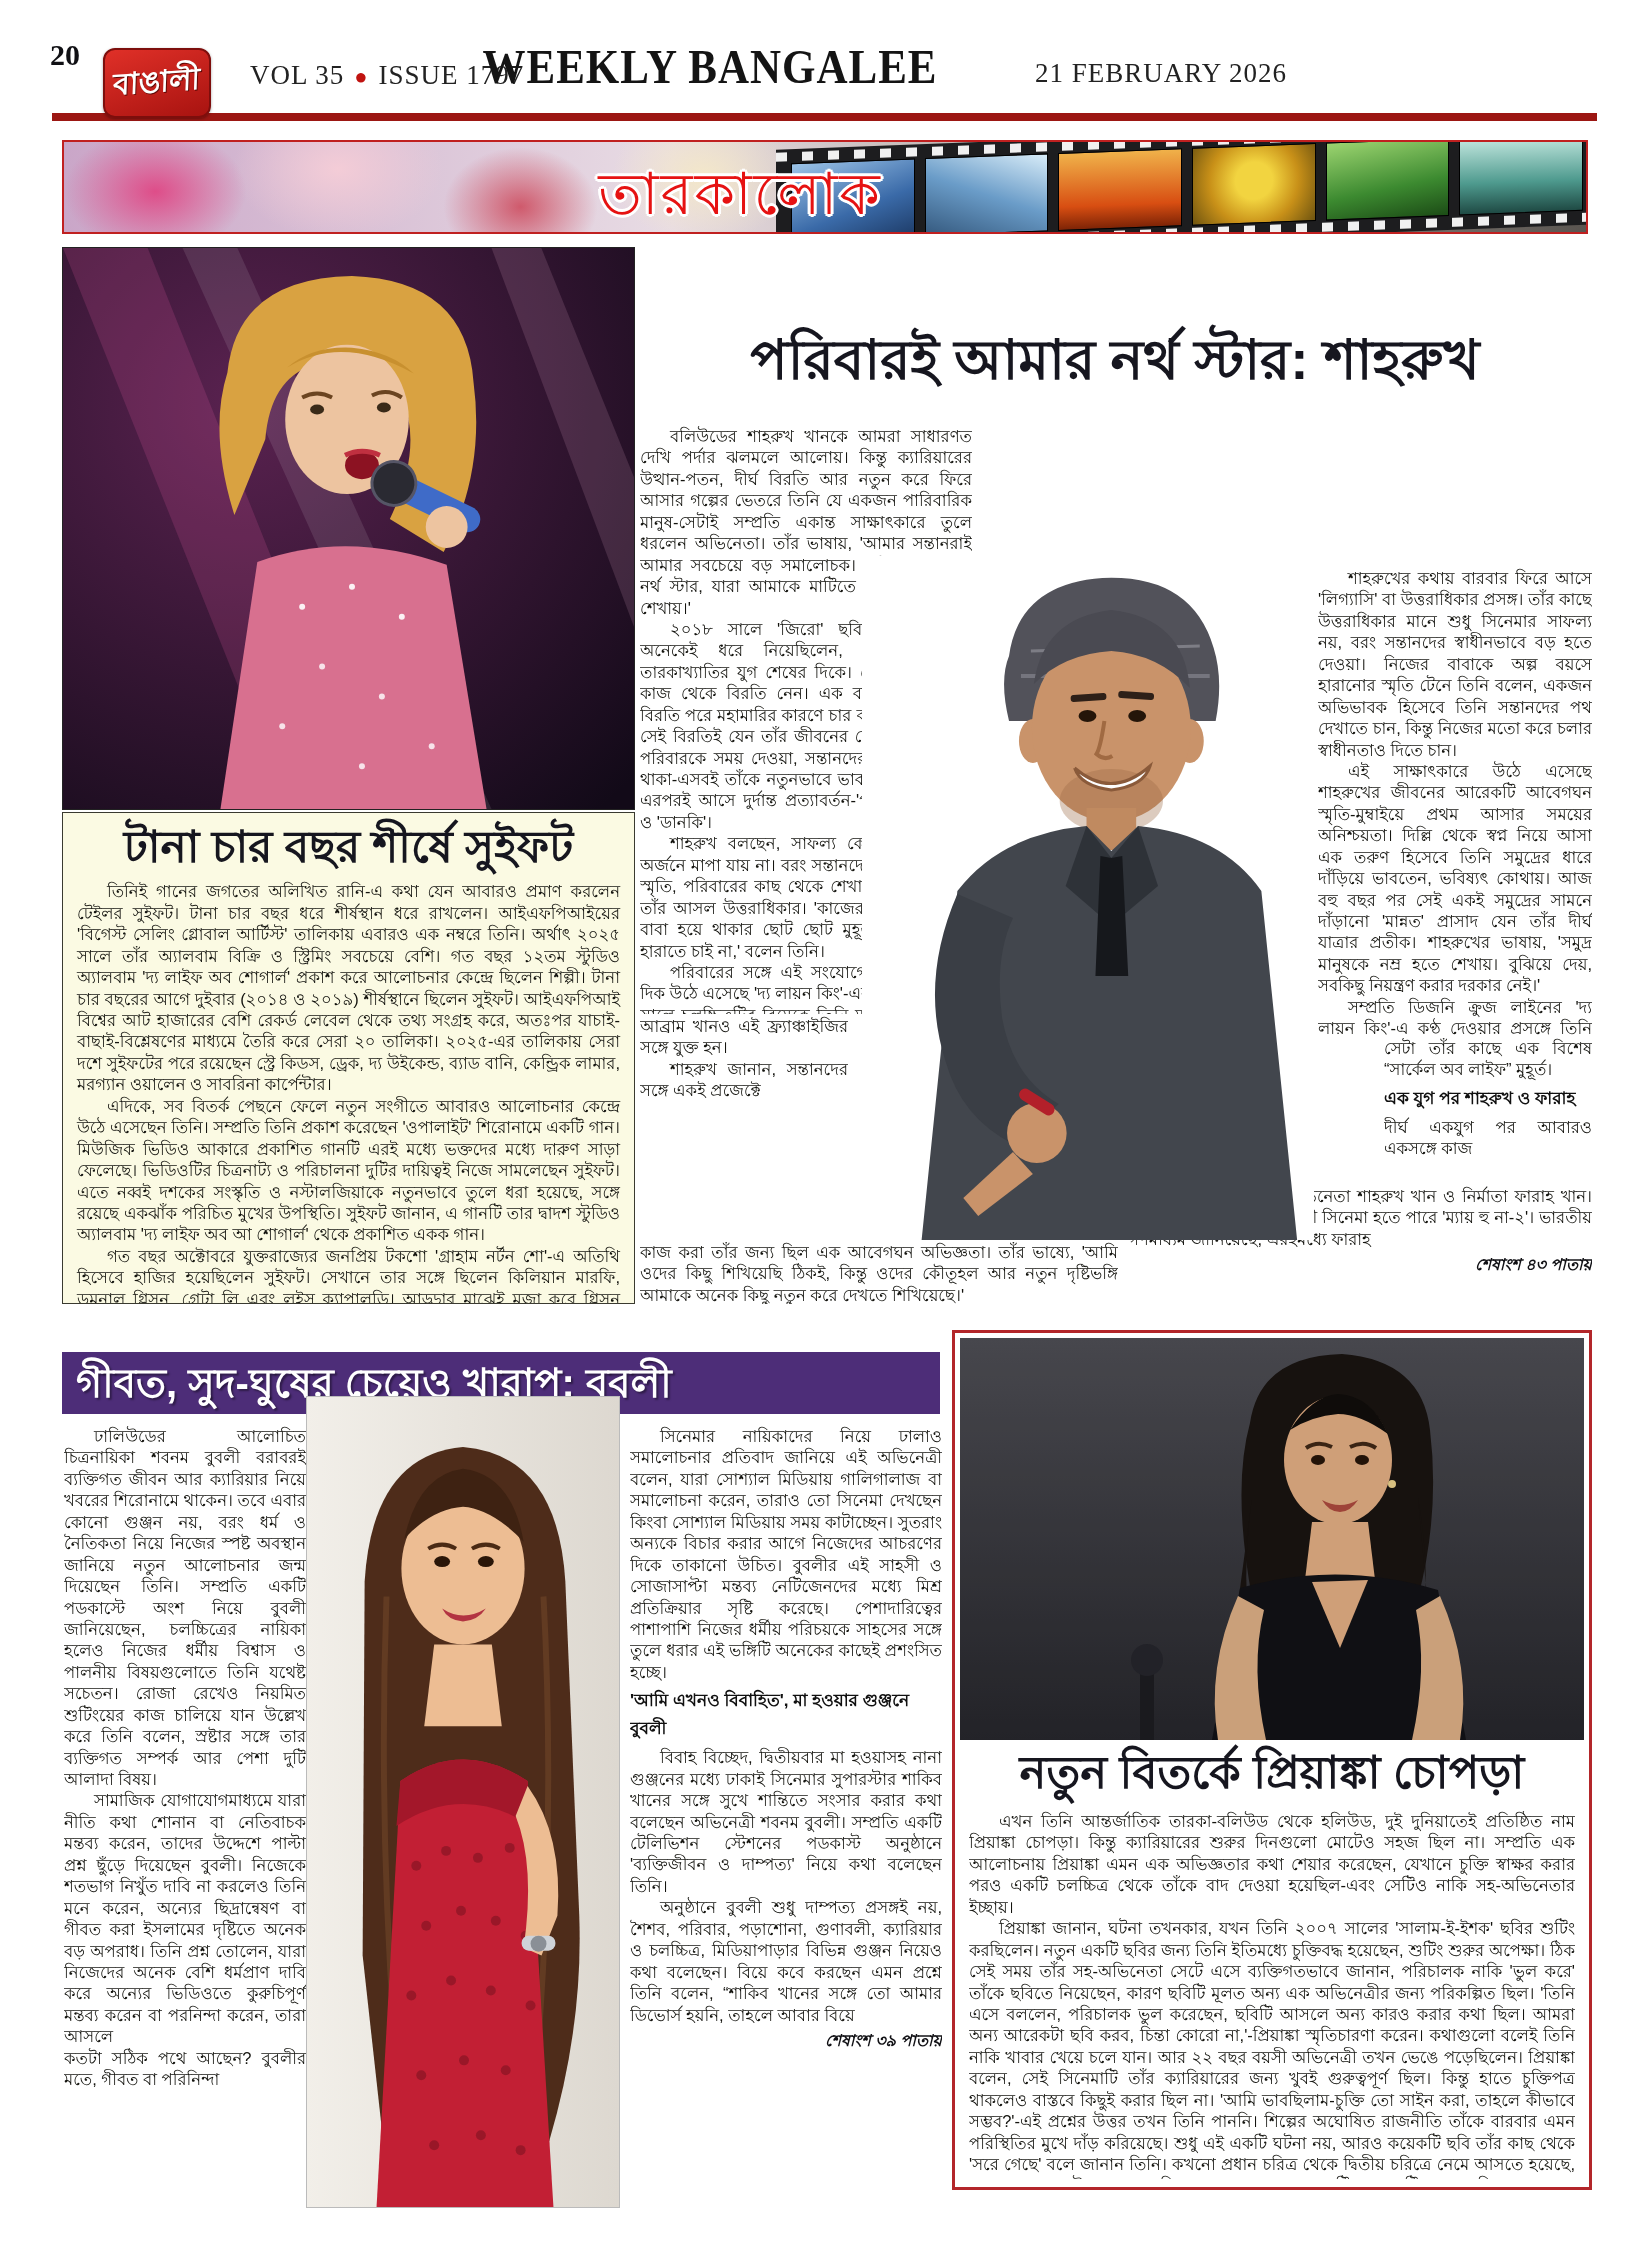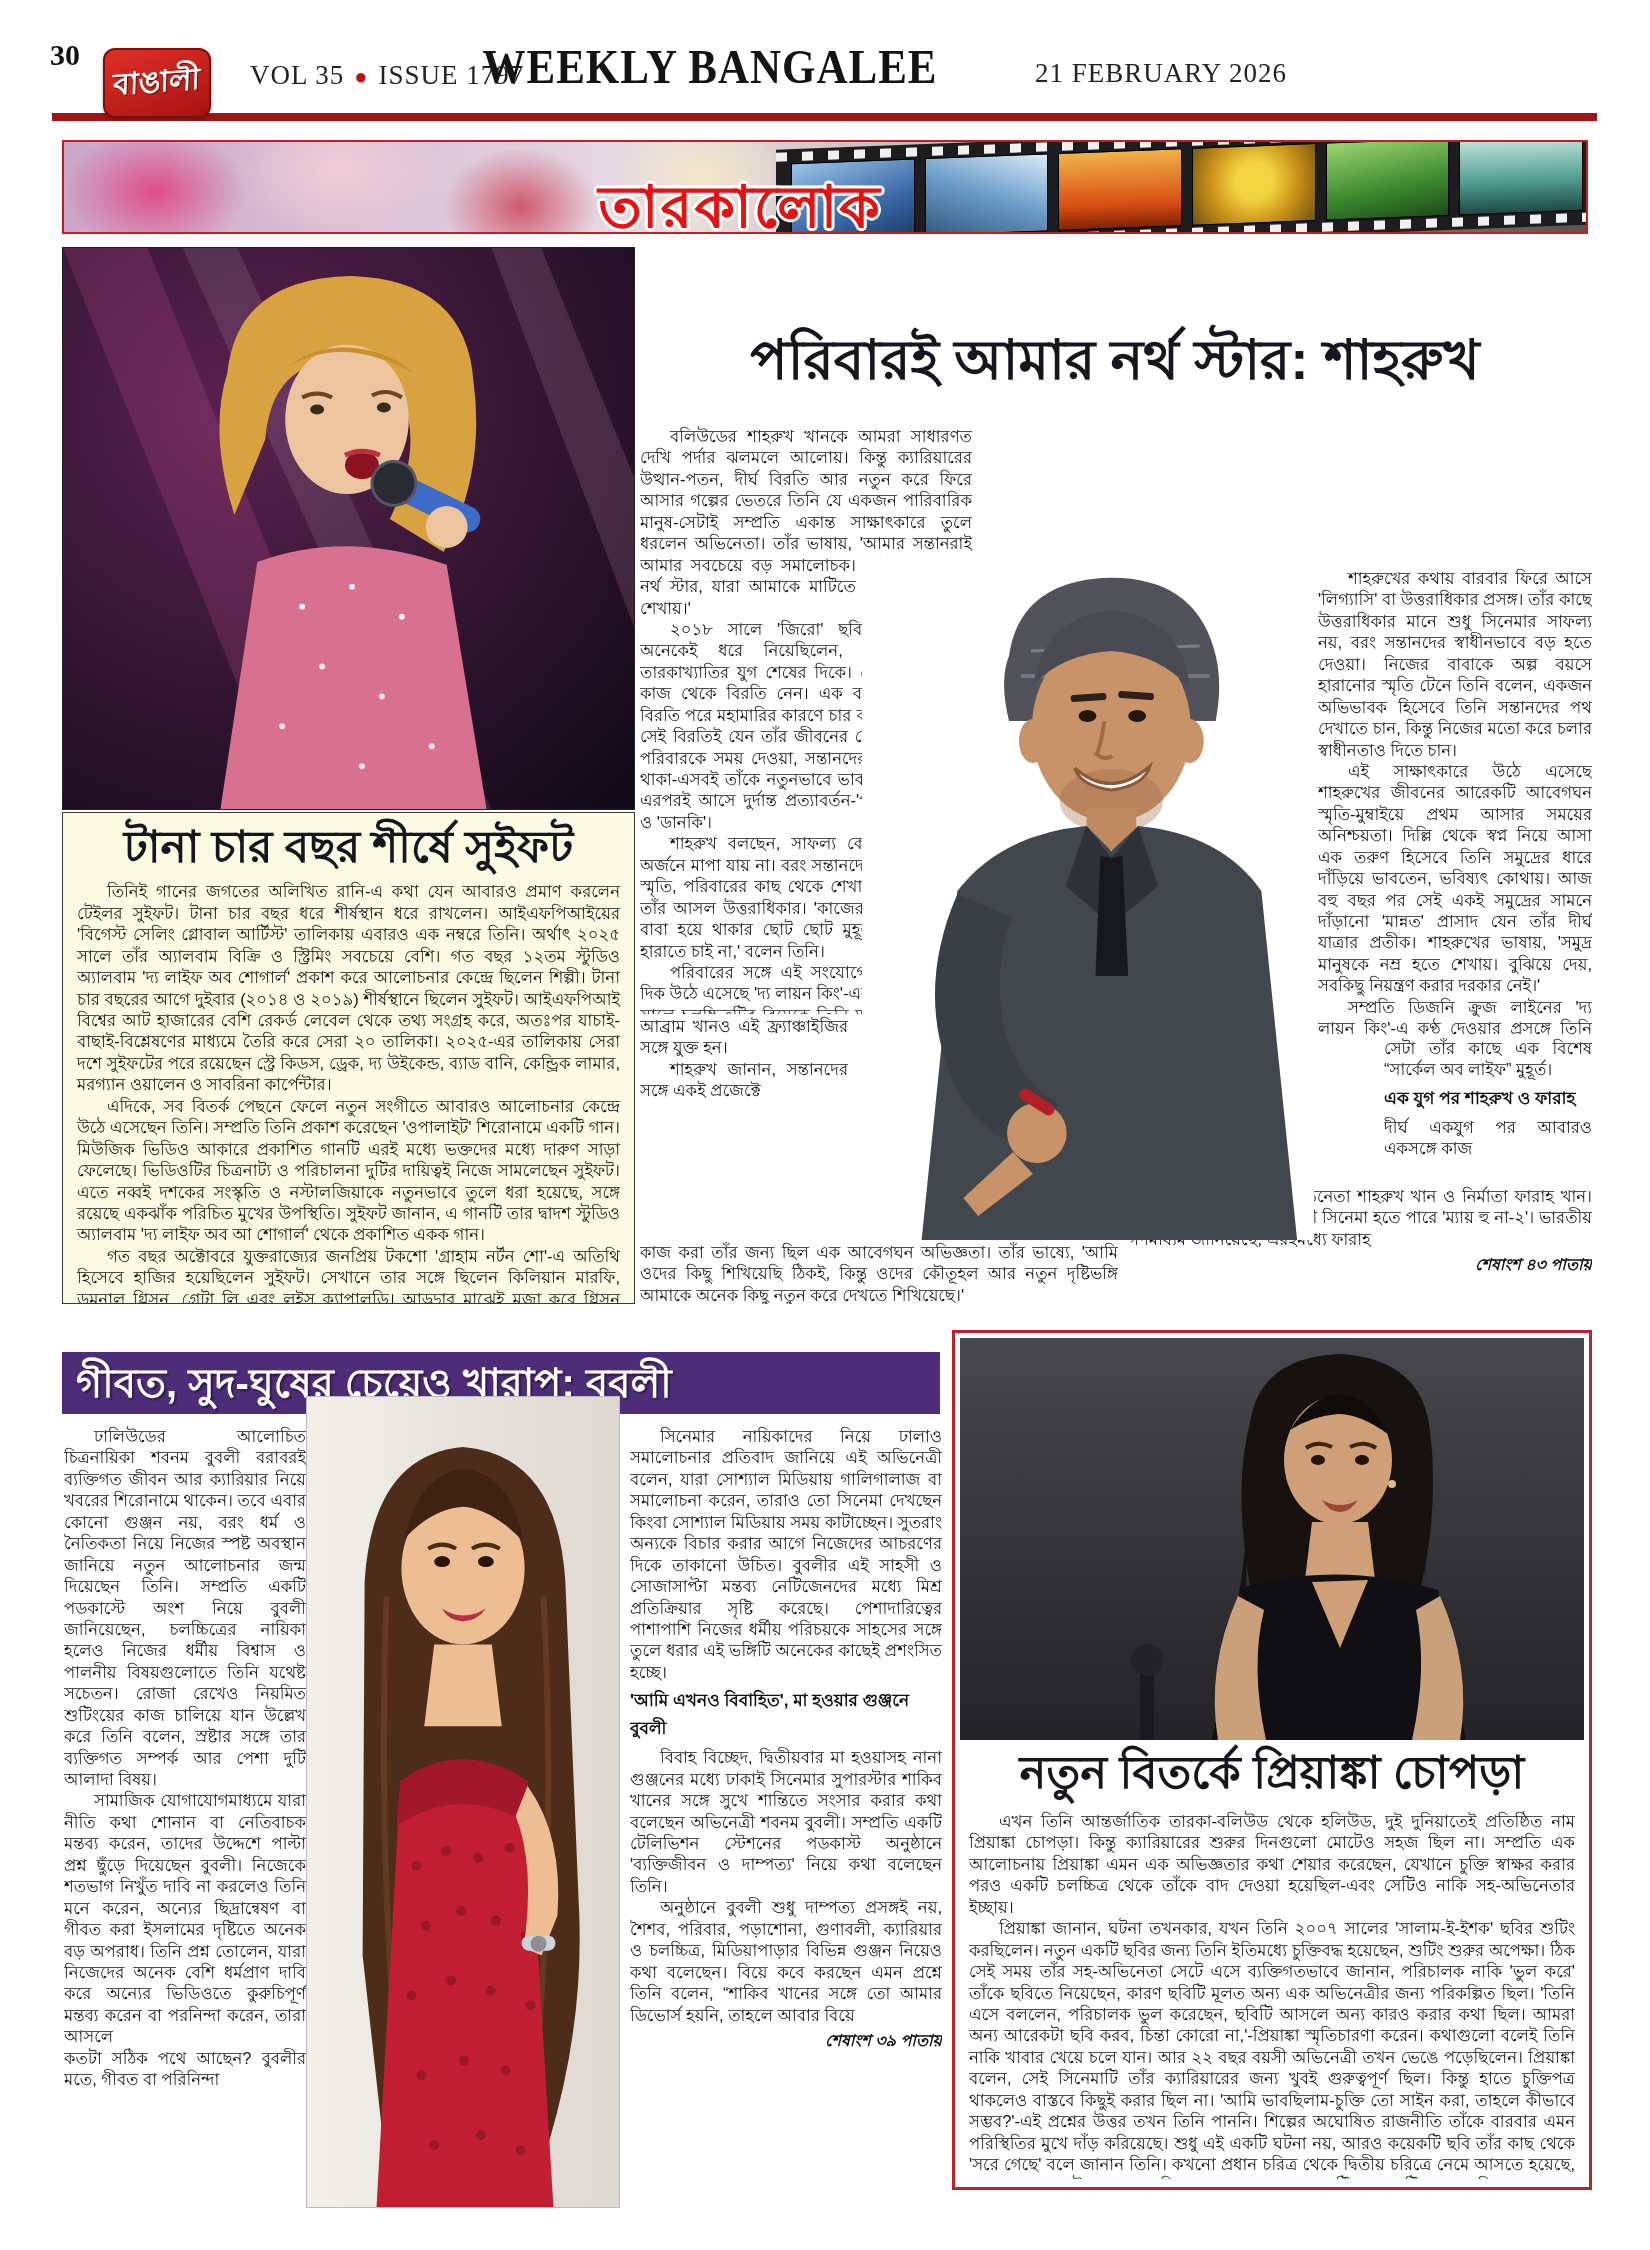--- a/index.html
+++ b/index.html
@@ -31,21 +31,21 @@
   .film::before, .film::after { content:""; position:absolute; left:0; right:0; height:9px;
     background:repeating-linear-gradient(90deg,#f0f0f0 0 11px, transparent 11px 26px); }
   .film::before { top:3px; } .film::after { bottom:3px; }
   .fr { flex:1; margin:0 5px; border:1px solid #000; }
   .fr1 { background:linear-gradient(160deg,#9cc4e8,#3a6aa8 60%,#1e3c68); }
   .fr2 { background:linear-gradient(200deg,#d8ecf8,#6a9cc8 50%,#35597e); }
   .fr3 { background:linear-gradient(180deg,#f0b24a,#d84e12 70%,#7e2406); }
   .fr4 { background:radial-gradient(circle at 50% 45%, #f2d440 25%, #c89018 60%, #6e5410); }
   .fr5 { background:linear-gradient(170deg,#9cd470,#3c8a30 60%,#1c4c16); }
   .fr6 { background:linear-gradient(180deg,#c4e8e0,#4e9a8e 60%,#1f4a44); }
-  .banner-title { position:absolute; left:0; right:170px; top:21px; text-align:center; font-size:58px; font-weight:700; color:#e61212; letter-spacing:2px;
+  .banner-title { position:absolute; left:0; right:170px; top:8px; text-align:center; font-size:58px; font-weight:400; color:#e61212; letter-spacing:2px;
     text-shadow:-3px 0 0 #fff,3px 0 0 #fff,0 -3px 0 #fff,0 3px 0 #fff,-2px -2px 0 #fff,2px 2px 0 #fff,-2px 2px 0 #fff,2px -2px 0 #fff; z-index:5; }
 
   
   .headline { font-weight:800; color:#16161f; text-align:center; line-height:1.1; }
   .tbox { overflow:hidden; }
   .body { font-size:16.5px; line-height:1.30; text-align:justify; color:#14140f; text-indent:30px; }
   .body.noindent { text-indent:0; }
   .subhead { font-size:17px; font-weight:bold; text-align:left; margin:4px 0; color:#101010; }
   .cont { font-size:16px; font-weight:bold; font-style:italic; text-align:right; margin-top:2px; }
 
@@ -77,21 +77,21 @@
   .pri-box { left:952px; top:1330px; width:640px; height:860px; border:3px solid #b3262a; background:#fff; overflow:hidden; }
   .pri-photo { position:absolute; left:5px; top:5px; width:624px; height:402px; overflow:hidden; }
   .pri-headline { position:absolute; left:0; top:415px; width:100%; font-size:45px; }
   .pri-body { position:absolute; left:14px; top:478px; width:606px; height:368px; overflow:hidden; }
 </style>
 </head>
 <body>
 
 <div class="page">
 
-  <div class="abs pagenum">30</div>
+  <div class="abs pagenum">20</div>
   <div class="abs hrule"></div>
   <div class="abs logo">
     <span>বাঙালী</span>
   </div>
   <div class="abs volissue">
     <span>VOL 35</span><span class="dot">●</span><span>ISSUE 1797</span>
   </div>
   <div class="abs masthead">WEEKLY BANGALEE</div>
   <div class="abs hdate">21 FEBRUARY 2026</div>
 

